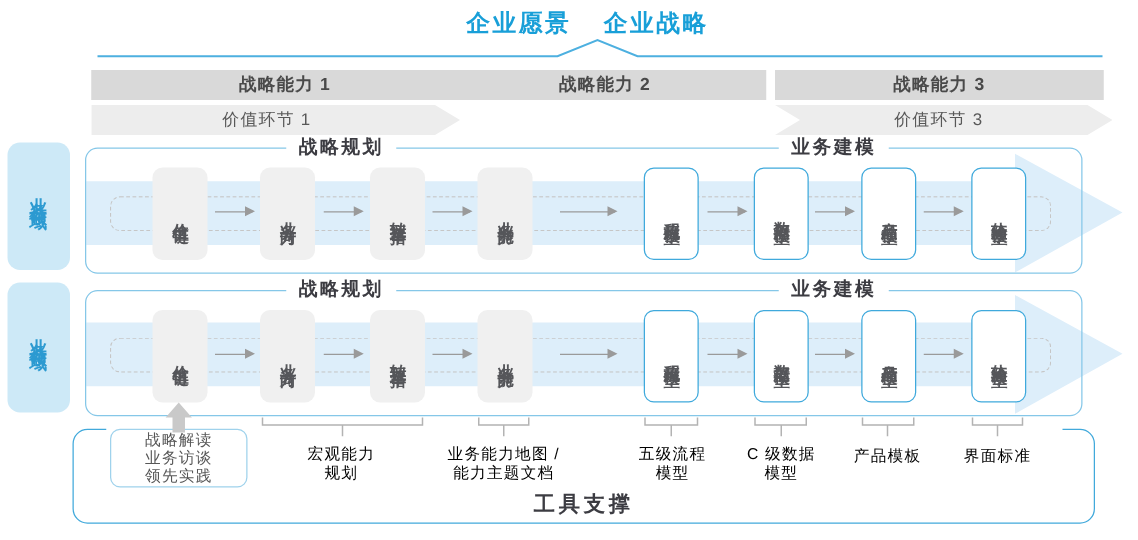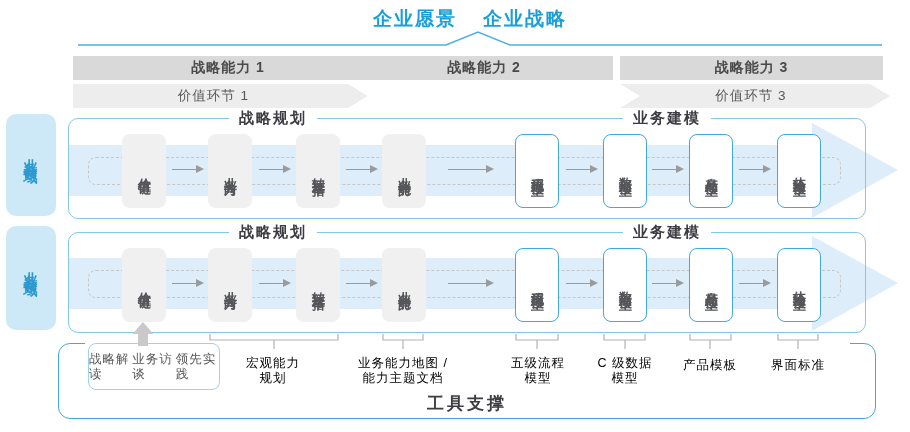--- a/index.html
+++ b/index.html
@@ -51,23 +51,23 @@
   .bottom-svg { position:absolute; left:0; top:315px; pointer-events:none; z-index:5; }
 
   
   .tool-frame { position:absolute; left:58px; top:343px; width:818px; height:76px;
                 border:1.5px solid #41a9db; border-radius:12px; z-index:1; }
   .tool-cover { position:absolute; left:85px; top:342px; width:765px; height:4px; background:#fff; z-index:2; }
   .tool-label { position:absolute; left:58px; top:392px; width:818px; text-align:center; z-index:3;
                 color:#3c3c42; font-size:17px; font-weight:bold; letter-spacing:3px; }
 
   
-  .practice-box { position:absolute; left:88px; top:343px; width:132px; height:47px; background:#fff;
+  .practice-box { position:absolute; left:88px; top:343px; width:110px; height:47px; background:#fff;
                   border:1px solid #9fd2ec; border-radius:8px; z-index:4;
-                  display:flex; flex-direction:row; align-items:center; justify-content:center;
+                  display:flex; flex-direction:column; align-items:center; justify-content:center;
                   color:#575757; font-size:12.5px; line-height:14.5px; letter-spacing:1px; }
   .anno { position:absolute; z-index:4; color:#000000; font-size:12.5px; line-height:15px;
           text-align:center; letter-spacing:1px; }
 </style>
 </head>
 <body>
 
 <div class="stage">
 
   <div class="title">

